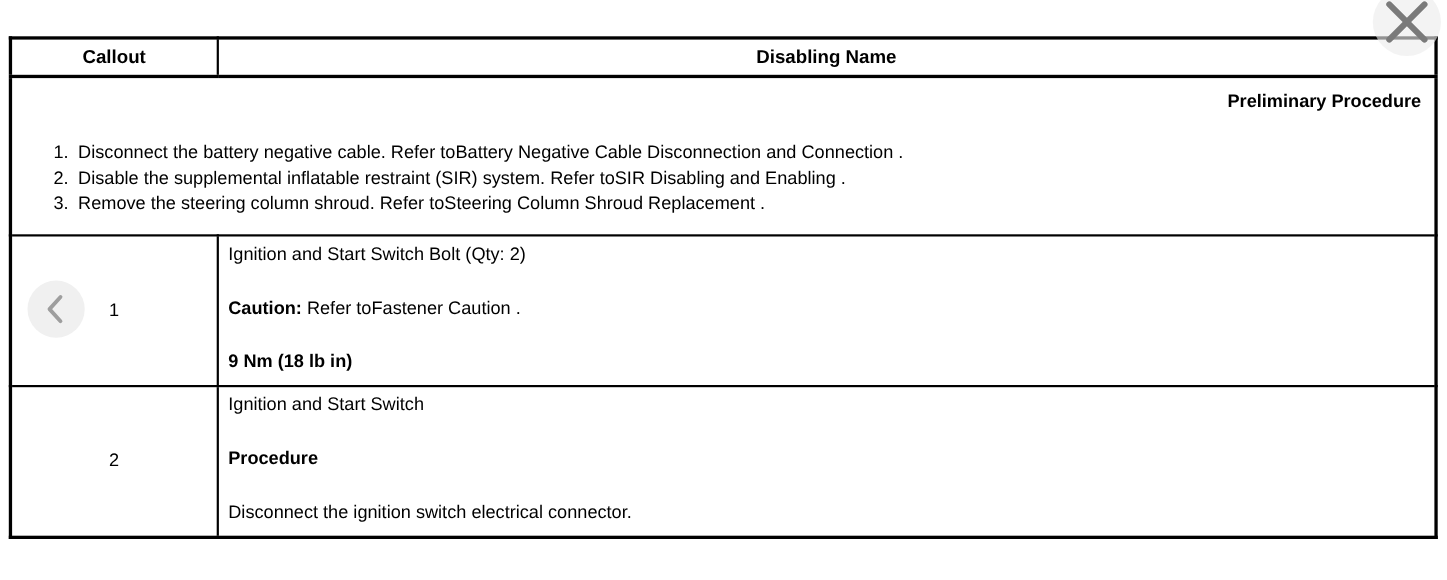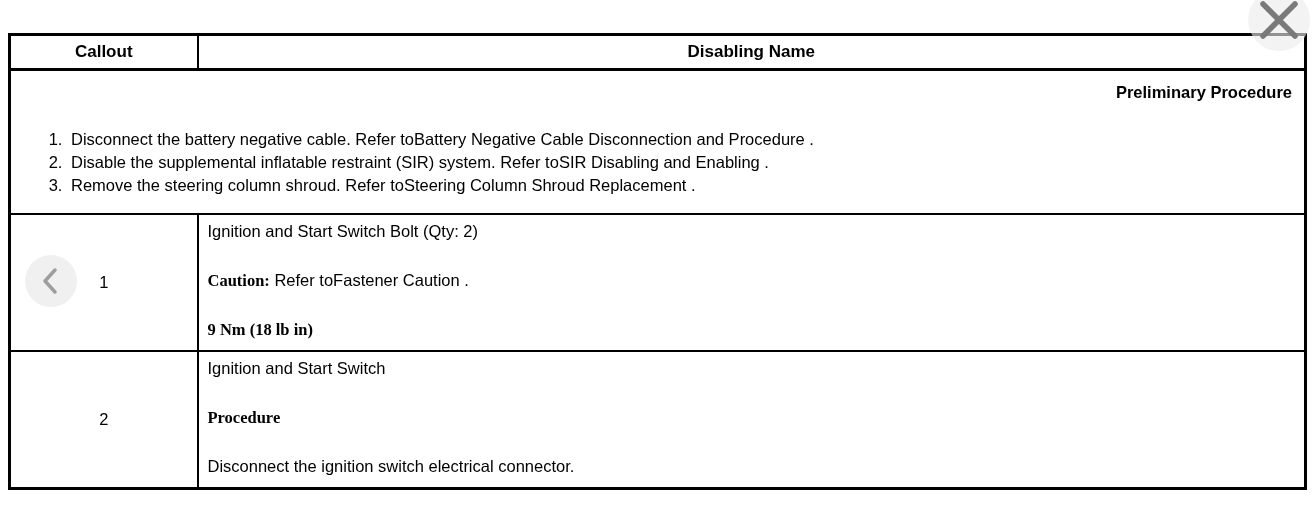--- a/index.html
+++ b/index.html
@@ -67,21 +67,21 @@
   td.comp-cell {
     vertical-align: top;
     border-bottom: 2px solid #000;
     padding: 6px 9px 10px 9px;
     font-size: 16.5px;
   }
   tr.part-row-1 td { height: 131px; margin-left: 40px; }
   tr.part-row-2 td { height: 128px; }
   .comp-cell p { margin: 0; line-height: 21px; }
   .comp-cell p + p { margin-top: 28px; }
-  .b { font-weight: bold; font-family: Liberation Serif, serif; }
+  .b { font-weight: bold; }
 
   
   .close-btn {
     position: absolute;
     left: 1248px;
     top: -11px;
     width: 62px;
     height: 62px;
     border-radius: 50%;
     background: rgba(236,236,236,0.62);
@@ -139,21 +139,21 @@
   <tbody>
       <tr>
     <th class="col-callout">Callout</th>
     <th>Disabling Name</th>
   </tr>
 
   <tr>
     <td class="prelim-cell" colspan="2">
       <div class="prelim-title">Preliminary Procedure</div>
       <ol class="steps">
-        <li>Disconnect the battery negative cable. Refer toBattery Negative Cable Disconnection and Procedure .</li>
+        <li>Disconnect the battery negative cable. Refer toBattery Negative Cable Disconnection and Connection .</li>
         <li>Disable the supplemental inflatable restraint (SIR) system. Refer toSIR Disabling and Enabling .</li>
         <li>Remove the steering column shroud. Refer toSteering Column Shroud Replacement .</li>
       </ol>
     </td>
   </tr>
 
   <tr class="part-row-1">
     <td class="callout-cell">
       <span>1</span>
     </td>

